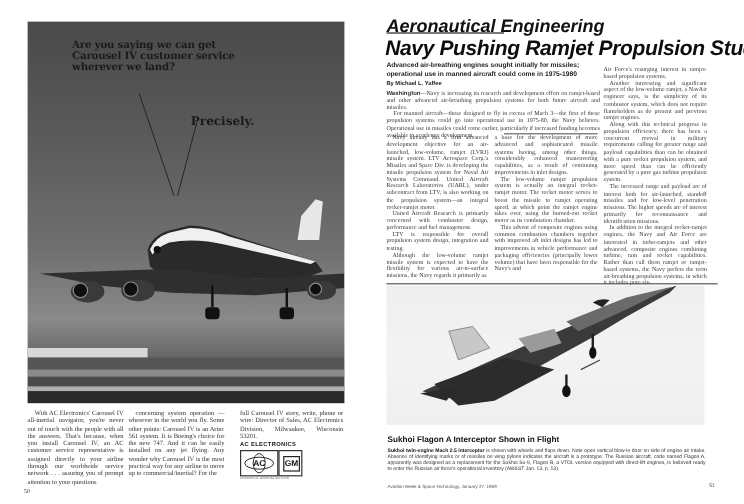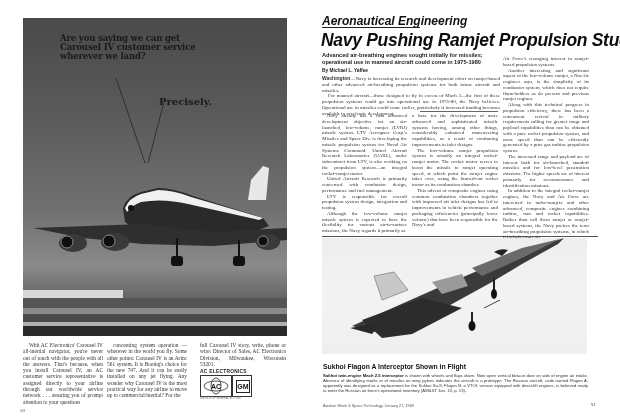--- a/index.html
+++ b/index.html
@@ -60,21 +60,21 @@
     color: #111;
   }
   .logo-caption { position: absolute; left: 200px; top: 397px; font-size: 2.6px; color: #666; font-family: "Liberation Sans", sans-serif;}
   .page-num { position: absolute; font-size: 5px; color: #444; font-family: "Liberation Serif", serif; }
   .pn-left { left: 20px; top: 408px; }
 
   
   .section-label {
     position: absolute; left: 12px; top: 14px;
     font-family: "Liberation Sans", sans-serif; font-style: italic; font-weight: bold;
-    font-size: 12px; color: #111;
+    font-size: 15px; color: #111;
   }
   .section-rule { position: absolute; left: 12px; top: 27px; width: 98px; height: 1px; background: #222; }
   .headline {
     position: absolute; left: 11px; top: 30px;
     font-family: "Liberation Sans", sans-serif; font-style: italic; font-weight: bold;
     font-size: 17.5px; color: #0d0d0d; letter-spacing: -0.3px; white-space: nowrap;
   }
   .deck {
     position: absolute; left: 12px; top: 52px; width: 170px;
     font-family: "Liberation Sans", sans-serif; font-weight: bold; font-size: 5.6px; line-height: 6.6px; color: #222;

